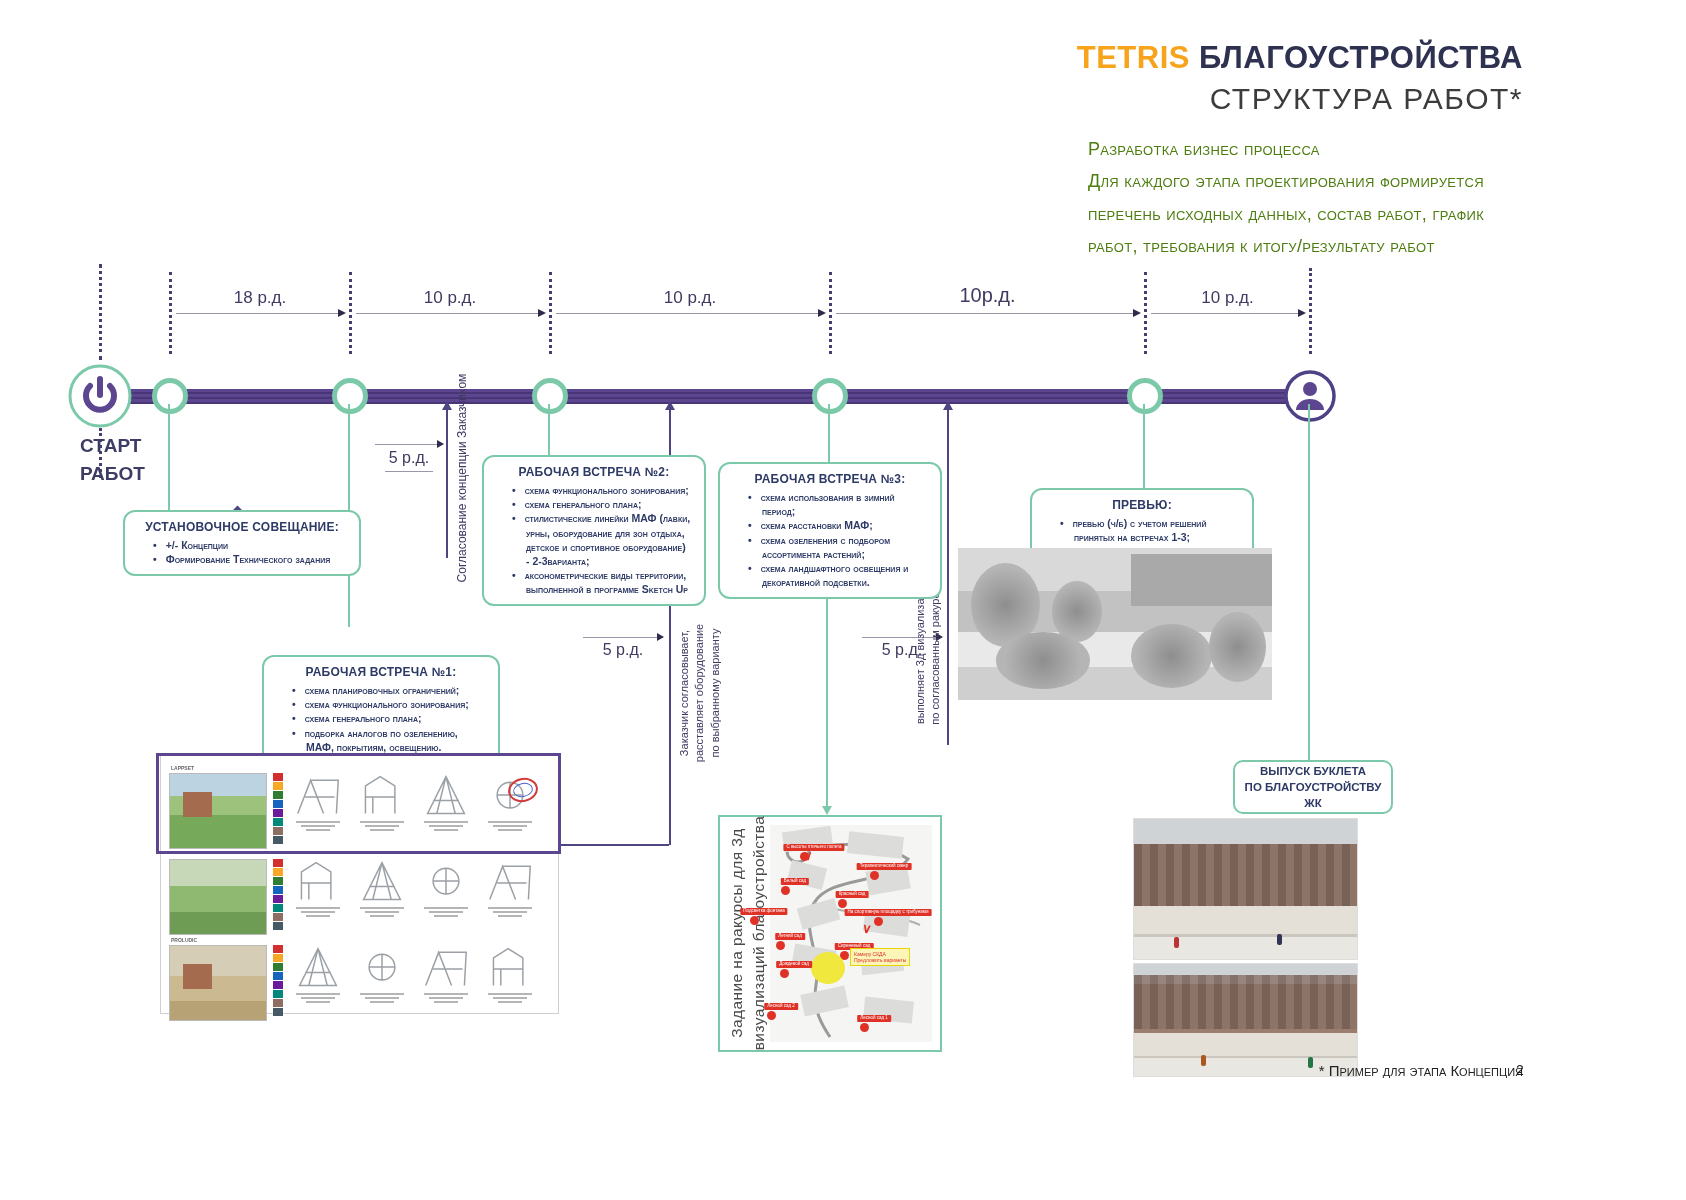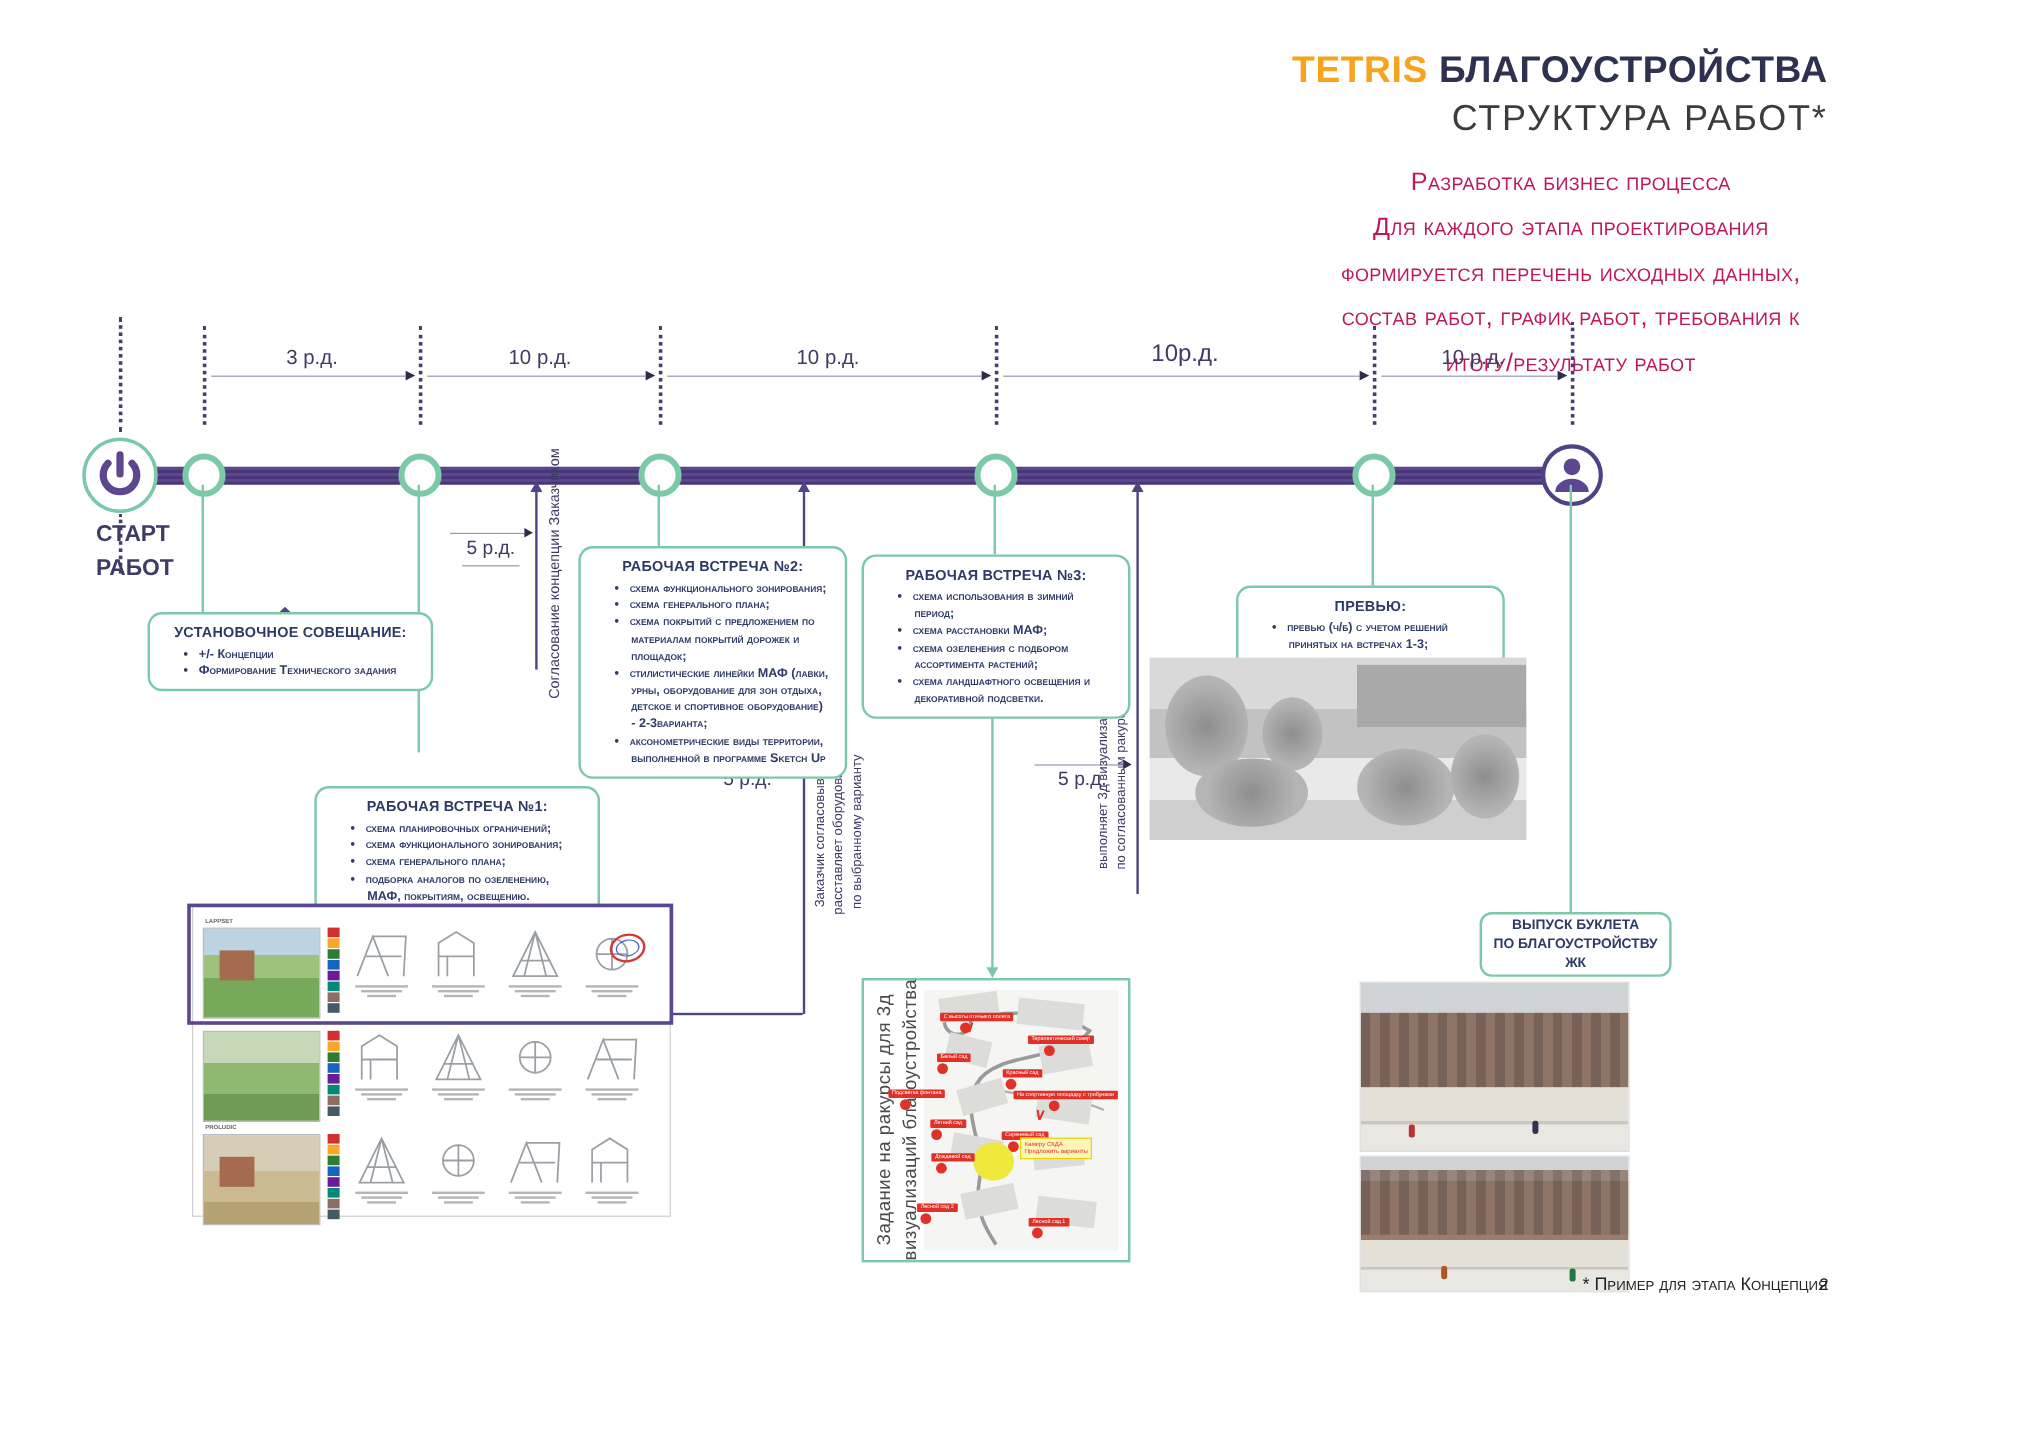--- a/index.html
+++ b/index.html
@@ -3,22 +3,22 @@
 <meta charset="utf-8">
 <style>
   html,body{margin:0;padding:0;background:#fff;}
   .canvas{position:relative;width:1686px;height:1200px;background:#fff;overflow:hidden;
           font-family:"Liberation Sans",sans-serif;color:#2e3a66;}
   
   .hdr{position:absolute;right:163px;top:40px;text-align:right;}
   .hdr .t1{font-size:31px;font-weight:bold;letter-spacing:.5px;color:#2e3150;white-space:nowrap;}
   .hdr .t1 .accent{color:#f7a41c;}
   .hdr .t2{font-size:30px;font-weight:normal;color:#3c3c3c;letter-spacing:1.5px;margin-top:6px;}
-  .desc{position:absolute;left:1088px;top:133px;width:442px;font-size:21px;line-height:1.8;
-        color:#be185d;font-variant:small-caps;letter-spacing:.3px;text-align:center;}
+  .desc{position:absolute;left:1088px;top:133px;width:442px;font-size:18px;line-height:1.8;
+        color:#4d7c0f;font-variant:small-caps;letter-spacing:.3px;text-align:left;}
   
   .bar{position:absolute;left:97px;top:389px;width:1226px;height:15px;border-radius:2px;
        background:repeating-linear-gradient(180deg,#5c4690 0 3px,#483677 3px 5px);}
   .dot-line{position:absolute;width:0;border-left:3px dotted #453f70;}
   .interval{position:absolute;top:288px;height:32px;text-align:center;font-size:17px;color:#3f3b63;}
   .interval.big{font-size:20px;}
   .interval .iline{position:absolute;left:6px;right:12px;top:25px;height:1px;background:#9a97ad;}
   .interval .ihead{position:absolute;right:4px;top:21px;width:0;height:0;
        border-left:8px solid #2f2b4a;border-top:4.5px solid transparent;border-bottom:4.5px solid transparent;}
   .milestone{position:absolute;width:26px;height:26px;border-radius:50%;background:#fff;border:5px solid #7cc9a9;}
@@ -114,21 +114,21 @@
   <div class="dot-line" style="left:99px;top:264px;height:96px;"></div>
   <div class="dot-line" style="left:99px;top:428px;height:50px;"></div>
   <div class="dot-line" style="left:169px;top:272px;height:82px;"></div>
   <div class="dot-line" style="left:349px;top:272px;height:82px;"></div>
   <div class="dot-line" style="left:549px;top:272px;height:82px;"></div>
   <div class="dot-line" style="left:829px;top:272px;height:82px;"></div>
   <div class="dot-line" style="left:1144px;top:272px;height:82px;"></div>
   <div class="dot-line" style="left:1309px;top:268px;height:86px;"></div>
 
   <div class="interval" style="left:170px;width:180px;">
-    <span>3 р.д.</span>
+    <span>18 р.д.</span>
     <div class="iline"></div><div class="ihead"></div>
   </div>
   <div class="interval" style="left:350px;width:200px;">
     <span>10 р.д.</span>
     <div class="iline"></div><div class="ihead"></div>
   </div>
   <div class="interval" style="left:550px;width:280px;">
     <span>10 р.д.</span>
     <div class="iline"></div><div class="ihead"></div>
   </div>
@@ -221,21 +221,20 @@
       <li>схема функционального зонирования;</li>
       <li>схема генерального плана;</li>
       <li>подборка аналогов по озеленению, МАФ, покрытиям, освещению.</li>
     </ul>
   </div>
   <div class="tbox" style="left:482px;top:455px;width:200px;">
     <div class="bt">РАБОЧАЯ ВСТРЕЧА №2:</div>
     <ul>
       <li>схема функционального зонирования;</li>
       <li>схема генерального плана;</li>
-      <li>схема покрытий с предложением по материалам покрытий дорожек и площадок;</li>
       <li>стилистические линейки МАФ (лавки, урны, оборудование для зон отдыха, детское и спортивное оборудование) - 2-3варианта;</li>
       <li>аксонометрические виды территории, выполненной в программе Sketch Up</li>
     </ul>
   </div>
   <div class="tbox" style="left:718px;top:462px;width:200px;">
     <div class="bt">РАБОЧАЯ ВСТРЕЧА №3:</div>
     <ul>
       <li>схема использования в зимний период;</li>
       <li>схема расстановки МАФ;</li>
       <li>схема озеленения с подбором ассортимента растений;</li>

